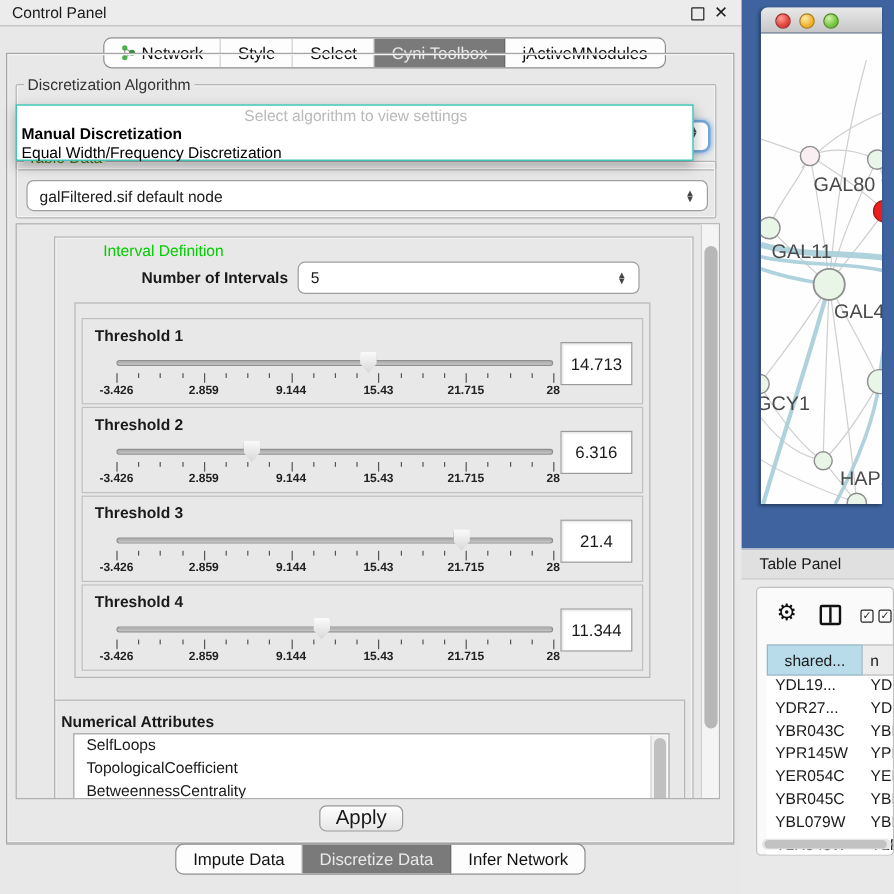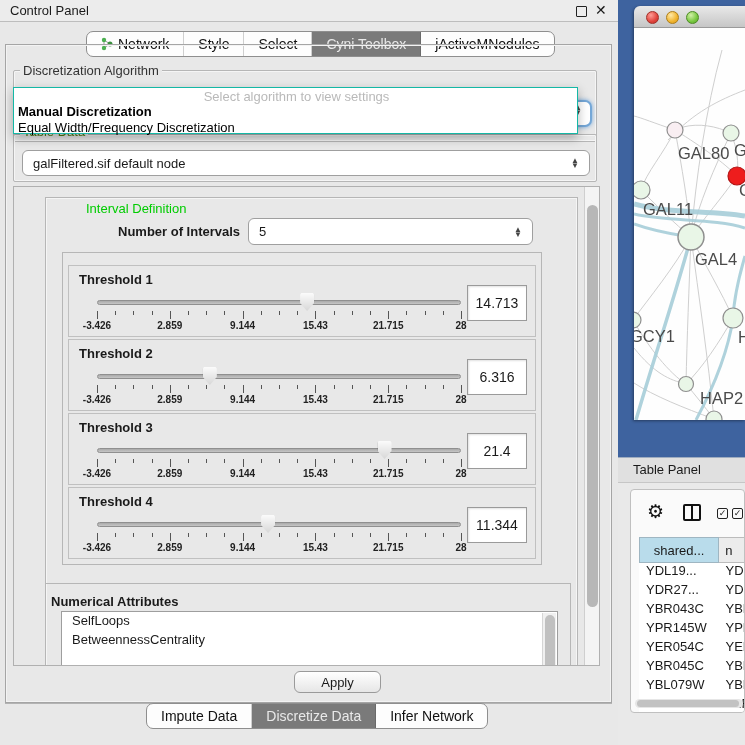--- a/index.html
+++ b/index.html
@@ -69,26 +69,26 @@
   .thr-value { position:absolute; left:398px; top:19px; width:60px; height:36px; background:#fff; border:1px solid #9a9a9a; box-shadow:inset 1px 1px 2px rgba(0,0,0,.12);
                font-size:14px; display:flex; align-items:center; justify-content:center; }
 
   #attr-group { left:31px; top:396px; width:526px; height:110px; border:1px solid #b6b6b6; position:absolute; }
   #attr-label { left:37px; top:407px; font-weight:bold; position:absolute; }
   #attr-list { position:absolute; left:47px; top:424px; width:497px; height:80px; background:#fff; border:1px solid #9e9e9e; overflow:hidden; }
   .attr-item { padding:1px 0 1px 10px; height:19px; }
   #attr-scroll { position:absolute; right:1px; top:1px; width:14px; height:78px; background:#f0f0f0; border-left:1px solid #d5d5d5; }
   #attr-scroll .thumb { position:absolute; left:2px; top:2px; width:10px; height:68px; background:#c0c0c0; border-radius:5px; }
 
-  #apply-btn { left:266px; top:671px; width:87px; height:22px; background:linear-gradient(#ffffff,#e6e6e6); border:1px solid #9a9a9a; border-radius:6px;
-               display:flex; align-items:center; justify-content:center; font-size:13px;margin-left:28px; }
+  #apply-btn { left:266px; top:671px; width:70px; height:22px; background:linear-gradient(#ffffff,#e6e6e6); border:1px solid #9a9a9a; border-radius:6px;
+               display:flex; align-items:center; justify-content:center; font-size:17px; }
 
   
   #right-bg { left:618px; top:0; width:127px; height:457px; background:#3e639f; }
-  #net-window { left:634px; top:6px; width:111px; height:414px; border-radius:6px 0 0 0; overflow:hidden; box-shadow:-1px 1px 3px rgba(0,0,0,.4); }
+  #net-window { left:634px; top:6px; width:101px; height:414px; border-radius:6px 0 0 0; overflow:hidden; box-shadow:-1px 1px 3px rgba(0,0,0,.4); }
   #net-titlebar { left:0; top:0; width:111px; height:22px; background:linear-gradient(#e9e9e9,#c6c6c6); border-bottom:1px solid #9a9a9a; position:absolute; }
   .light { position:absolute; top:5px; width:13px; height:13px; border-radius:50%; }
   #light-red { left:12px; background:radial-gradient(circle at 35% 30%, #ff9d96, #e0443c 60%, #c13028); border:1px solid #9f2f28; }
   #light-yellow { left:32px; background:radial-gradient(circle at 35% 30%, #ffe9a8, #f0b42f 60%, #d89a1e); border:1px solid #ad7d18; }
   #light-green { left:52px; background:radial-gradient(circle at 35% 30%, #d2f0a8, #78c840 60%, #5aa32c); border:1px solid #4c8a24; }
   #net-canvas { left:0; top:22px; width:111px; height:392px; background:#fefefe; position:absolute; }
 
   #table-panel-bar { left:618px; top:457px; width:127px; height:26px; background:#e0e0e0; border-top:1px solid #9eacc0; border-bottom:1px solid #c6c6c6; }
   #tp-title { left:633px; top:462px; }
   #tp-bg { left:618px; top:483px; width:127px; height:262px; background:#e9e9e9; }
@@ -322,20 +322,21 @@
         </div>
       </div>
 
       <div id="attr-group">
         
       </div>
       <span id="attr-label">Numerical Attributes</span>
       <div id="attr-list">
         <div id="attr-items">
             <div class="attr-item">SelfLoops</div>
+            <div class="attr-item">TopologicalCoefficient</div>
             <div class="attr-item">BetweennessCentrality</div>
           </div>
         <div id="attr-scroll">
             <div class="thumb"></div>
           </div>
       </div>
     </div>
     <div id="vscroll" class="abs">
         <div class="thumb"></div>
       </div>

